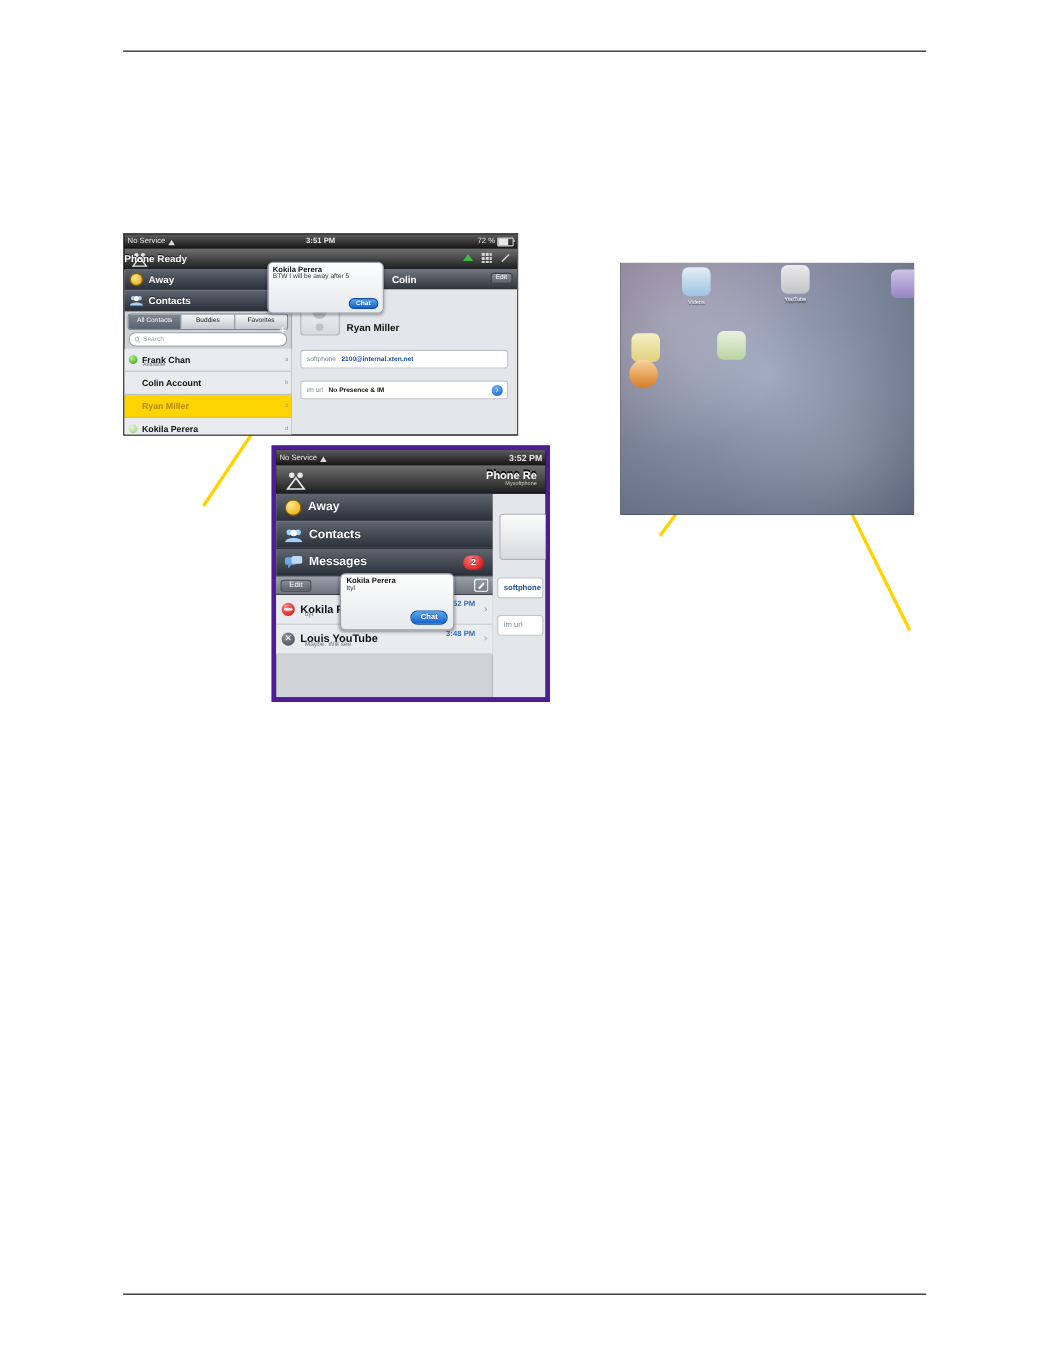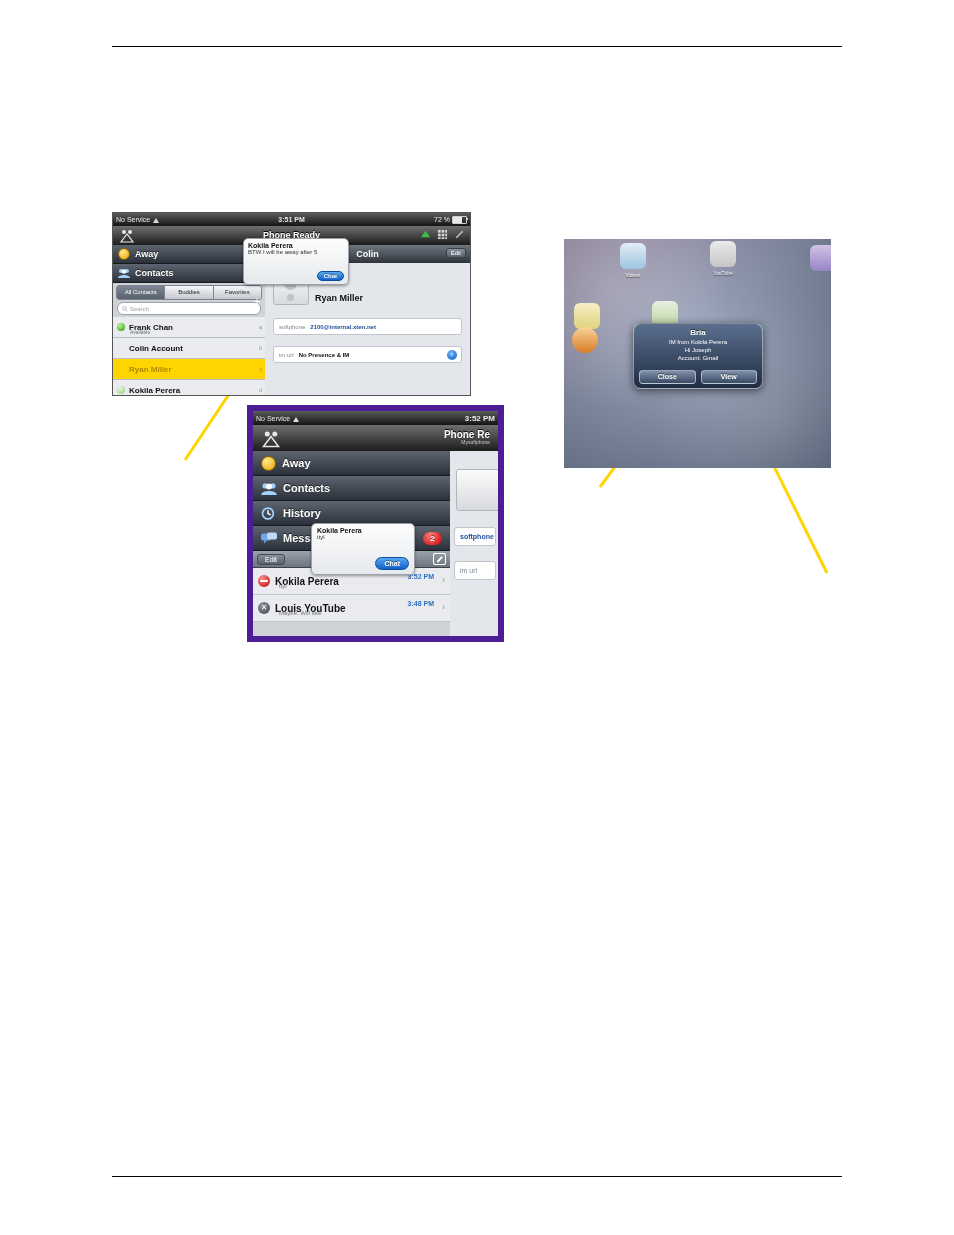--- a/index.html
+++ b/index.html
@@ -19,21 +19,21 @@
   .statusbar .left{position:absolute;left:3px;display:flex;align-items:center;gap:3px;}
   .statusbar .center{position:absolute;left:0;right:0;text-align:center;font-weight:bold;}
   .statusbar .right{position:absolute;right:3px;display:flex;align-items:center;gap:2px;}
   .wifi-ico{display:inline-block;width:7px;height:7px;position:relative;}
   .wifi-ico:before{content:"";position:absolute;left:0;top:2px;width:0;height:0;border-left:3.5px solid transparent;border-right:3.5px solid transparent;border-bottom:5px solid #dcdcdc;}
   .batt{display:inline-block;width:13px;height:6px;border:1px solid #cfcfcf;border-radius:1px;position:relative;}
   .batt:after{content:"";position:absolute;right:-2px;top:1px;width:1px;height:2px;background:#cfcfcf;}
   .batt i{display:block;height:100%;background:#e9e9e9;}
 
   .titlebar{height:19px;background:linear-gradient(#6f6f6f,#1c1c1c);border-bottom:1px solid #000;position:relative;color:#fff;}
-  .titlebar .t{position:absolute;left:0;right:0;text-align:center;font-size:9px;font-weight:bold;line-height:19px;text-shadow:0 -1px 0 #000;}
+  .titlebar .t{position:absolute;left:0;right:0;font-size:9px;font-weight:bold;line-height:19px;text-shadow:0 -1px 0 #000;}
   .tb-icons{position:absolute;right:5px;top:3px;display:flex;gap:6px;align-items:center;}
   .tb-ico{width:11px;height:11px;opacity:.95;}
   .bria-logo{position:absolute;left:6px;top:3px;width:16px;height:14px;}
 
   .sidecol{position:absolute;left:0;top:32px;width:152px;bottom:0;background:#cfd3d8;}
   .row-menu{height:18px;display:flex;align-items:center;gap:5px;padding:0 5px;font-size:9px;color:#fff;font-weight:bold;text-shadow:0 -1px 0 rgba(0,0,0,.6);
     background:linear-gradient(#5e6570,#2b313a);border-bottom:1px solid #15181d;}
   .dot-away{width:10px;height:10px;border-radius:50%;background:radial-gradient(circle at 35% 30%,#ffe98a,#e8a400);border:1px solid #8a6400;}
   .ico-contacts{width:12px;height:10px;display:block;}
   .seg{display:flex;height:13px;margin:2px 3px;border:1px solid #7b8490;border-radius:3px;overflow:hidden;}
@@ -64,21 +64,21 @@
   .fieldrow .val{color:#1d4f9b;font-weight:bold;}
   .chev{position:absolute;right:4px;width:10px;height:10px;border-radius:50%;background:radial-gradient(circle at 40% 30%,#6fb3f7,#0a5fc4);color:#fff;font-size:7px;line-height:10px;text-align:center;}
 
   
   .bubble{position:absolute;background:linear-gradient(#fdfdfd,#e6e9ed);border:1px solid #9aa0a8;border-radius:5px;box-shadow:0 1px 3px rgba(0,0,0,.4);}
   .bubble .bn{font-size:7px;font-weight:bold;color:#111;}
   .bubble .bm{font-size:6px;color:#333;}
   .chatbtn{background:linear-gradient(#5aa8f2,#1361c8);border:1px solid #0c4c9e;border-radius:7px;color:#fff;font-size:6px;font-weight:bold;padding:1px 6px;text-shadow:0 -1px 0 rgba(0,0,0,.4);}
 
   
-  #shot2{left:247px;top:405px;width:245px;height:225px;border:6px solid #4c1d95;}
+  #shot2{left:247px;top:405px;width:245px;height:225px;border:4px solid #4c1d95;}
   .s2-title{position:absolute;left:0;right:0;text-align:right;padding-right:8px;font-size:10px;font-weight:bold;color:#fff;line-height:20px;text-shadow:0 -1px 0 #000;}
   .s2-sub{position:absolute;right:8px;top:14px;font-size:5px;color:#c9c9c9;}
   .menurow{height:24px;display:flex;align-items:center;gap:6px;padding:0 8px;font-size:11px;color:#fff;font-weight:bold;text-shadow:0 -1px 0 rgba(0,0,0,.6);
     background:linear-gradient(#5e6570,#2b313a);border-bottom:1px solid #15181d;position:relative;}
   .badge{position:absolute;right:8px;top:6px;min-width:13px;height:13px;border-radius:7px;background:radial-gradient(circle at 40% 25%,#ff7c7c,#c60000);color:#fff;font-size:8px;font-weight:bold;line-height:13px;text-align:center;padding:0 3px;}
   .toolrow{height:16px;background:linear-gradient(#9ba2ac,#6d747e);display:flex;align-items:center;padding:0 4px;gap:4px;border-bottom:1px solid #3d424a;}
   .editbtn{font-size:7px;color:#fff;background:linear-gradient(#878f99,#5b626c);border:1px solid #454b53;border-radius:3px;padding:1px 7px;}
   .msgrow{height:26px;background:#e9ebee;border-bottom:1px solid #c2c6cc;display:flex;align-items:center;gap:5px;padding:0 5px;position:relative;}
   .msgrow .nm{font-size:10px;font-weight:bold;color:#111;}
   .msgrow .pv{position:absolute;left:26px;top:15px;font-size:6px;color:#6d7078;}
@@ -278,27 +278,20 @@
     <div class="menurow">
       <svg style="width:16px;height:13px" viewBox="0 0 12 10">
         <circle cx="3" cy="3" r="2" fill="#9fd3ff"></circle>
           <circle cx="9" cy="3" r="2" fill="#9fd3ff"></circle>
           <circle cx="6" cy="3.5" r="2.3" fill="#fff"></circle>
         <path d="M0 10 C0 6 12 6 12 10 Z" fill="#9fd3ff"></path>
       </svg>
       <span>Contacts</span>
     </div>
     <div class="menurow">
-      <svg style="width:16px;height:13px" viewBox="0 0 14 12">
-        <circle cx="6" cy="6" r="5" fill="none" stroke="#9fd3ff" stroke-width="1.6"></circle>
-        <path d="M6 3 L6 6 L8.5 7.2" stroke="#fff" stroke-width="1.3" fill="none"></path>
-      </svg>
-      <span>History</span>
-    </div>
-    <div class="menurow">
       <svg style="width:16px;height:13px" viewBox="0 0 16 12">
         <rect x="0" y="1" width="10" height="7" rx="2" fill="#6fa8e8"></rect>
           <path d="M3 8 L3 11 L6 8 Z" fill="#6fa8e8"></path>
         <rect x="6" y="0" width="10" height="7" rx="2" fill="#bcd9f7"></rect>
       </svg>
       <span>Messages</span>
       <span class="badge">2</span>
     </div>
 
     <div class="toolrow">
@@ -350,23 +343,13 @@
   <div class="homelabel" style="left:49px;top:33px;">Videos</div>
 
   <div class="homeicon" style="left:146px;top:2px;background:linear-gradient(#f3f3f3,#c9c9c9);"></div>
   <div class="homelabel" style="left:139px;top:31px;">YouTube</div>
 
   <div class="homeicon" style="left:10px;top:64px;background:linear-gradient(#fdf6c8,#e6d77a);"></div>
   <div class="homeicon" style="left:88px;top:62px;background:linear-gradient(#eef7e2,#bcd9a1);"></div>
   <div class="homeicon" style="left:8px;top:88px;background:linear-gradient(#ffd79a,#e07a18);border-radius:13px;"></div>
   <div class="homeicon" style="left:246px;top:6px;background:linear-gradient(#d8c8ee,#9a85c9);"></div>
 
-  <div class="alertbox">
-    <div class="ttl">Bria</div>
-    <div class="ln">IM from Kokila Perera</div>
-    <div class="ln">Hi Joseph</div>
-    <div class="ln">Account: Gmail</div>
-    <div class="alertbtns">
-      <div class="alertbtn">Close</div>
-      <div class="alertbtn">View</div>
-    </div>
-  </div>
 </div>
 
 </body></html>

